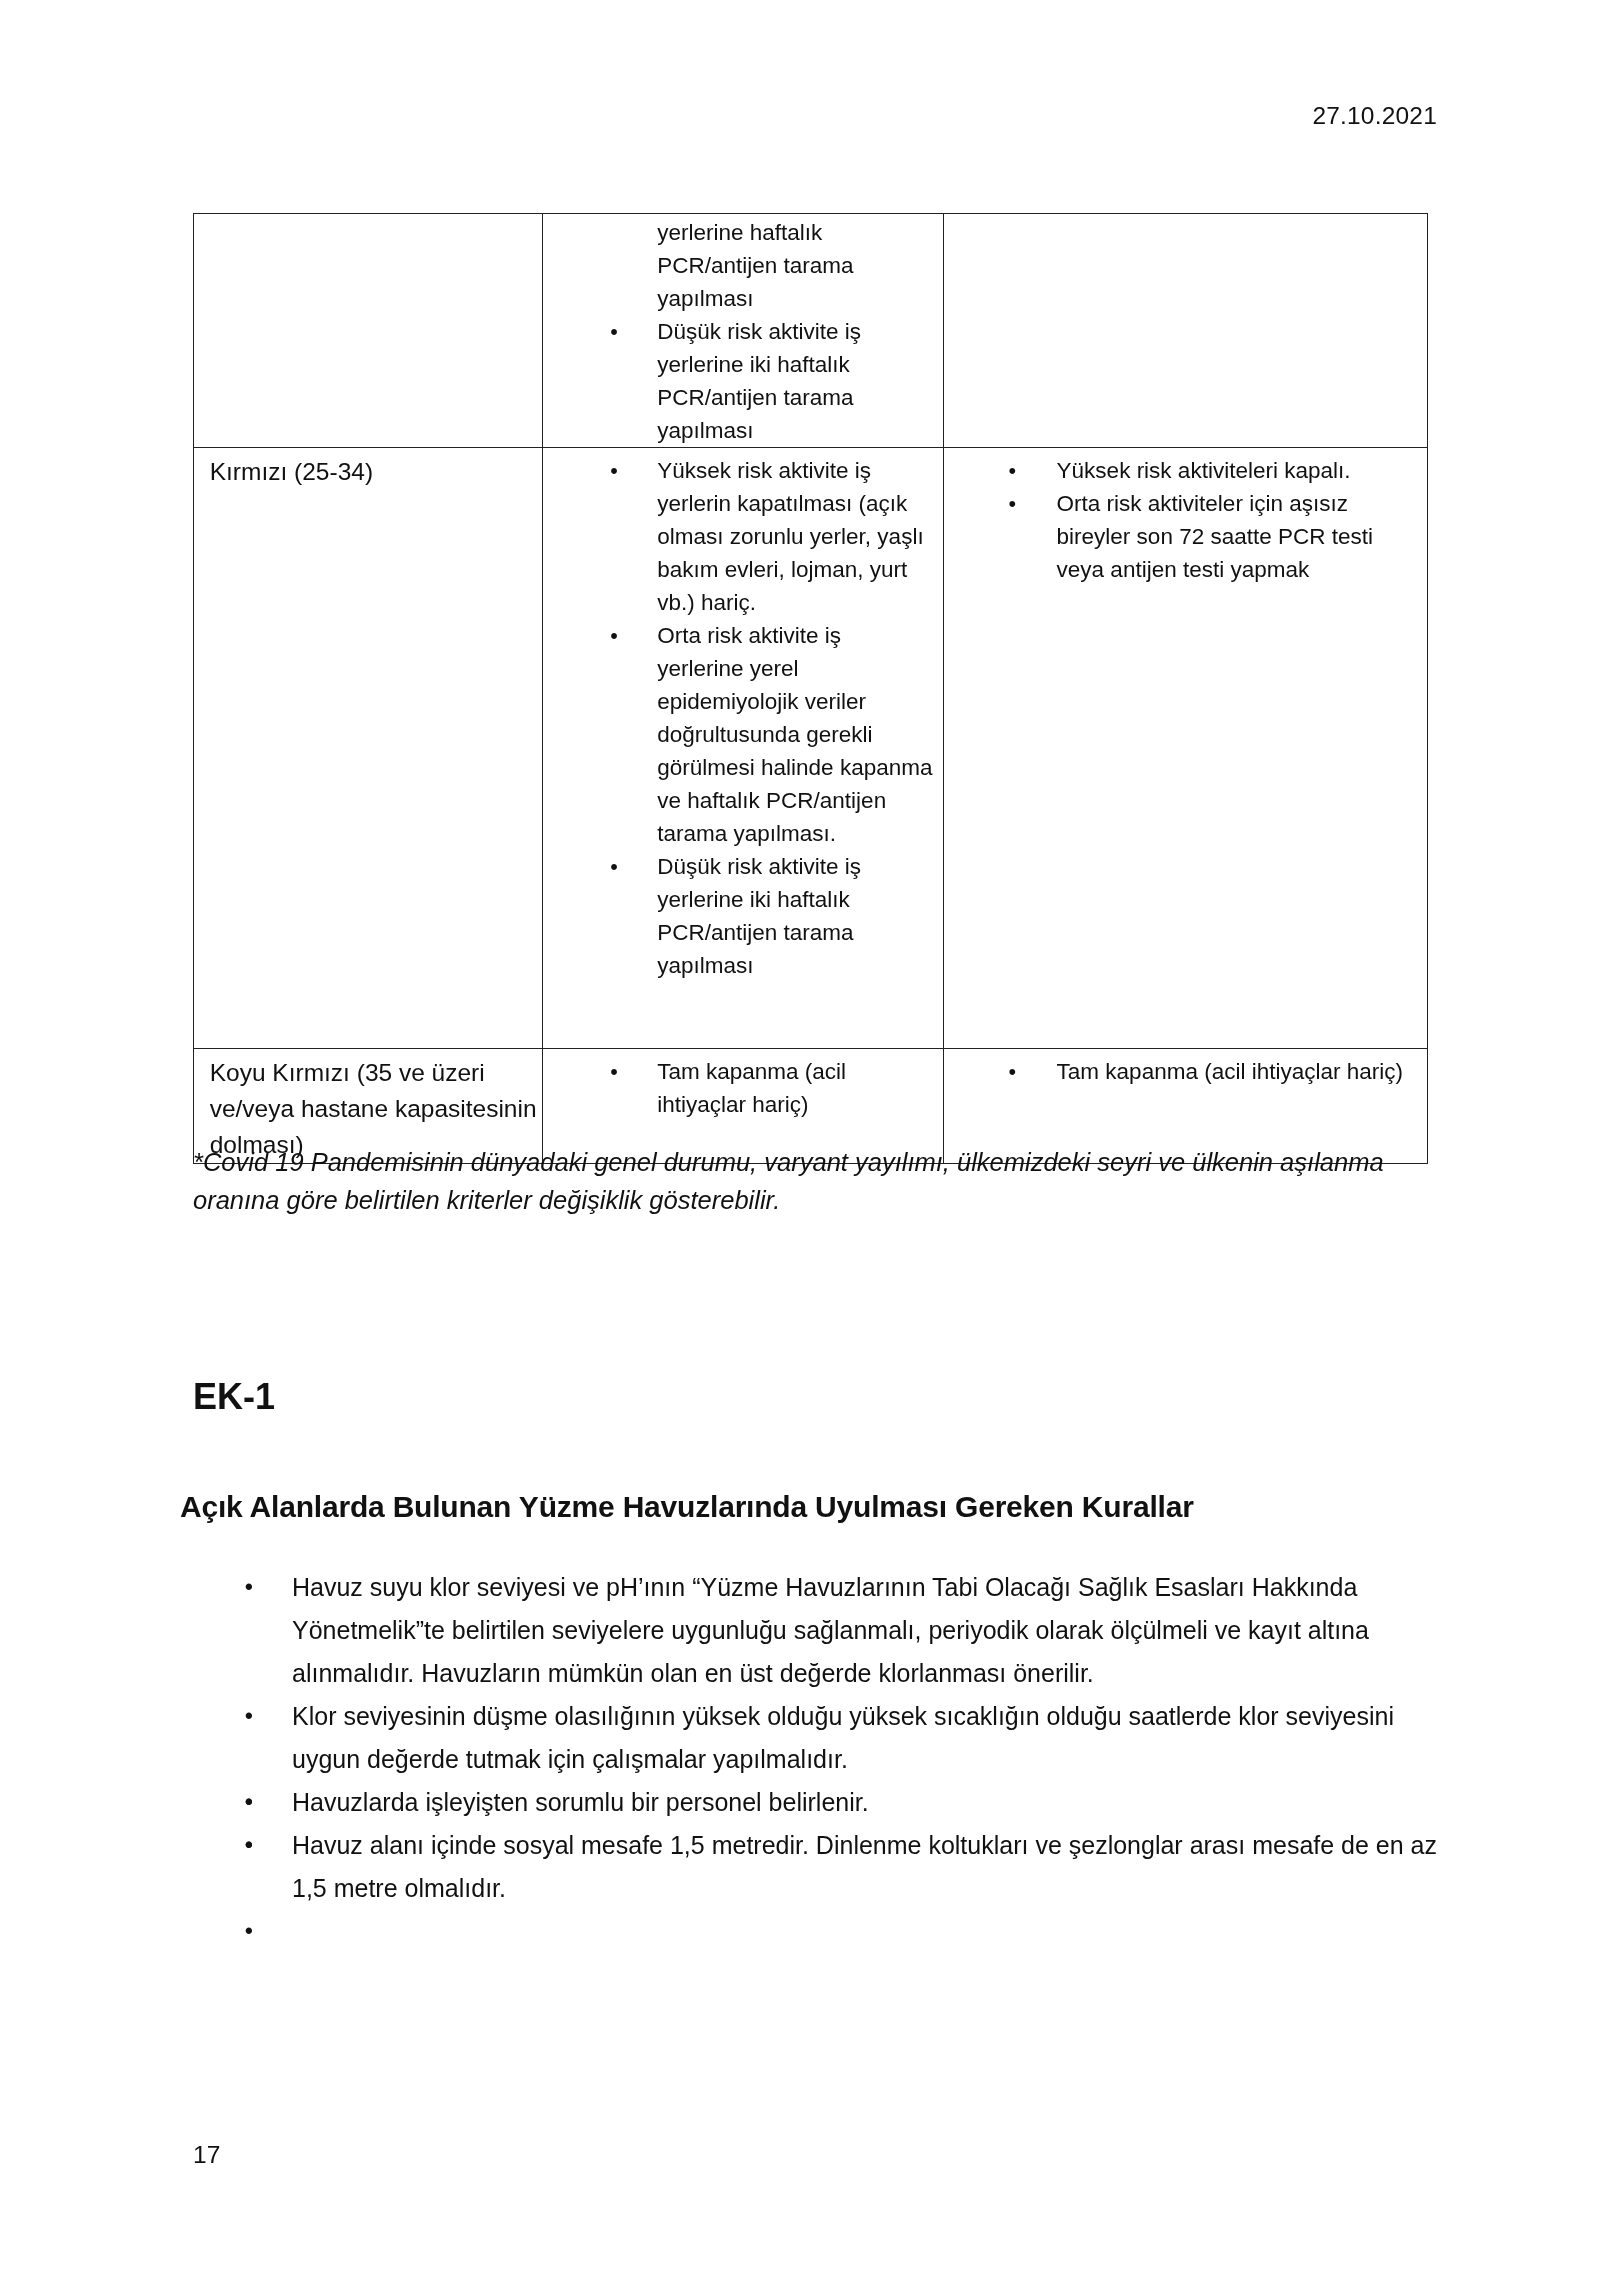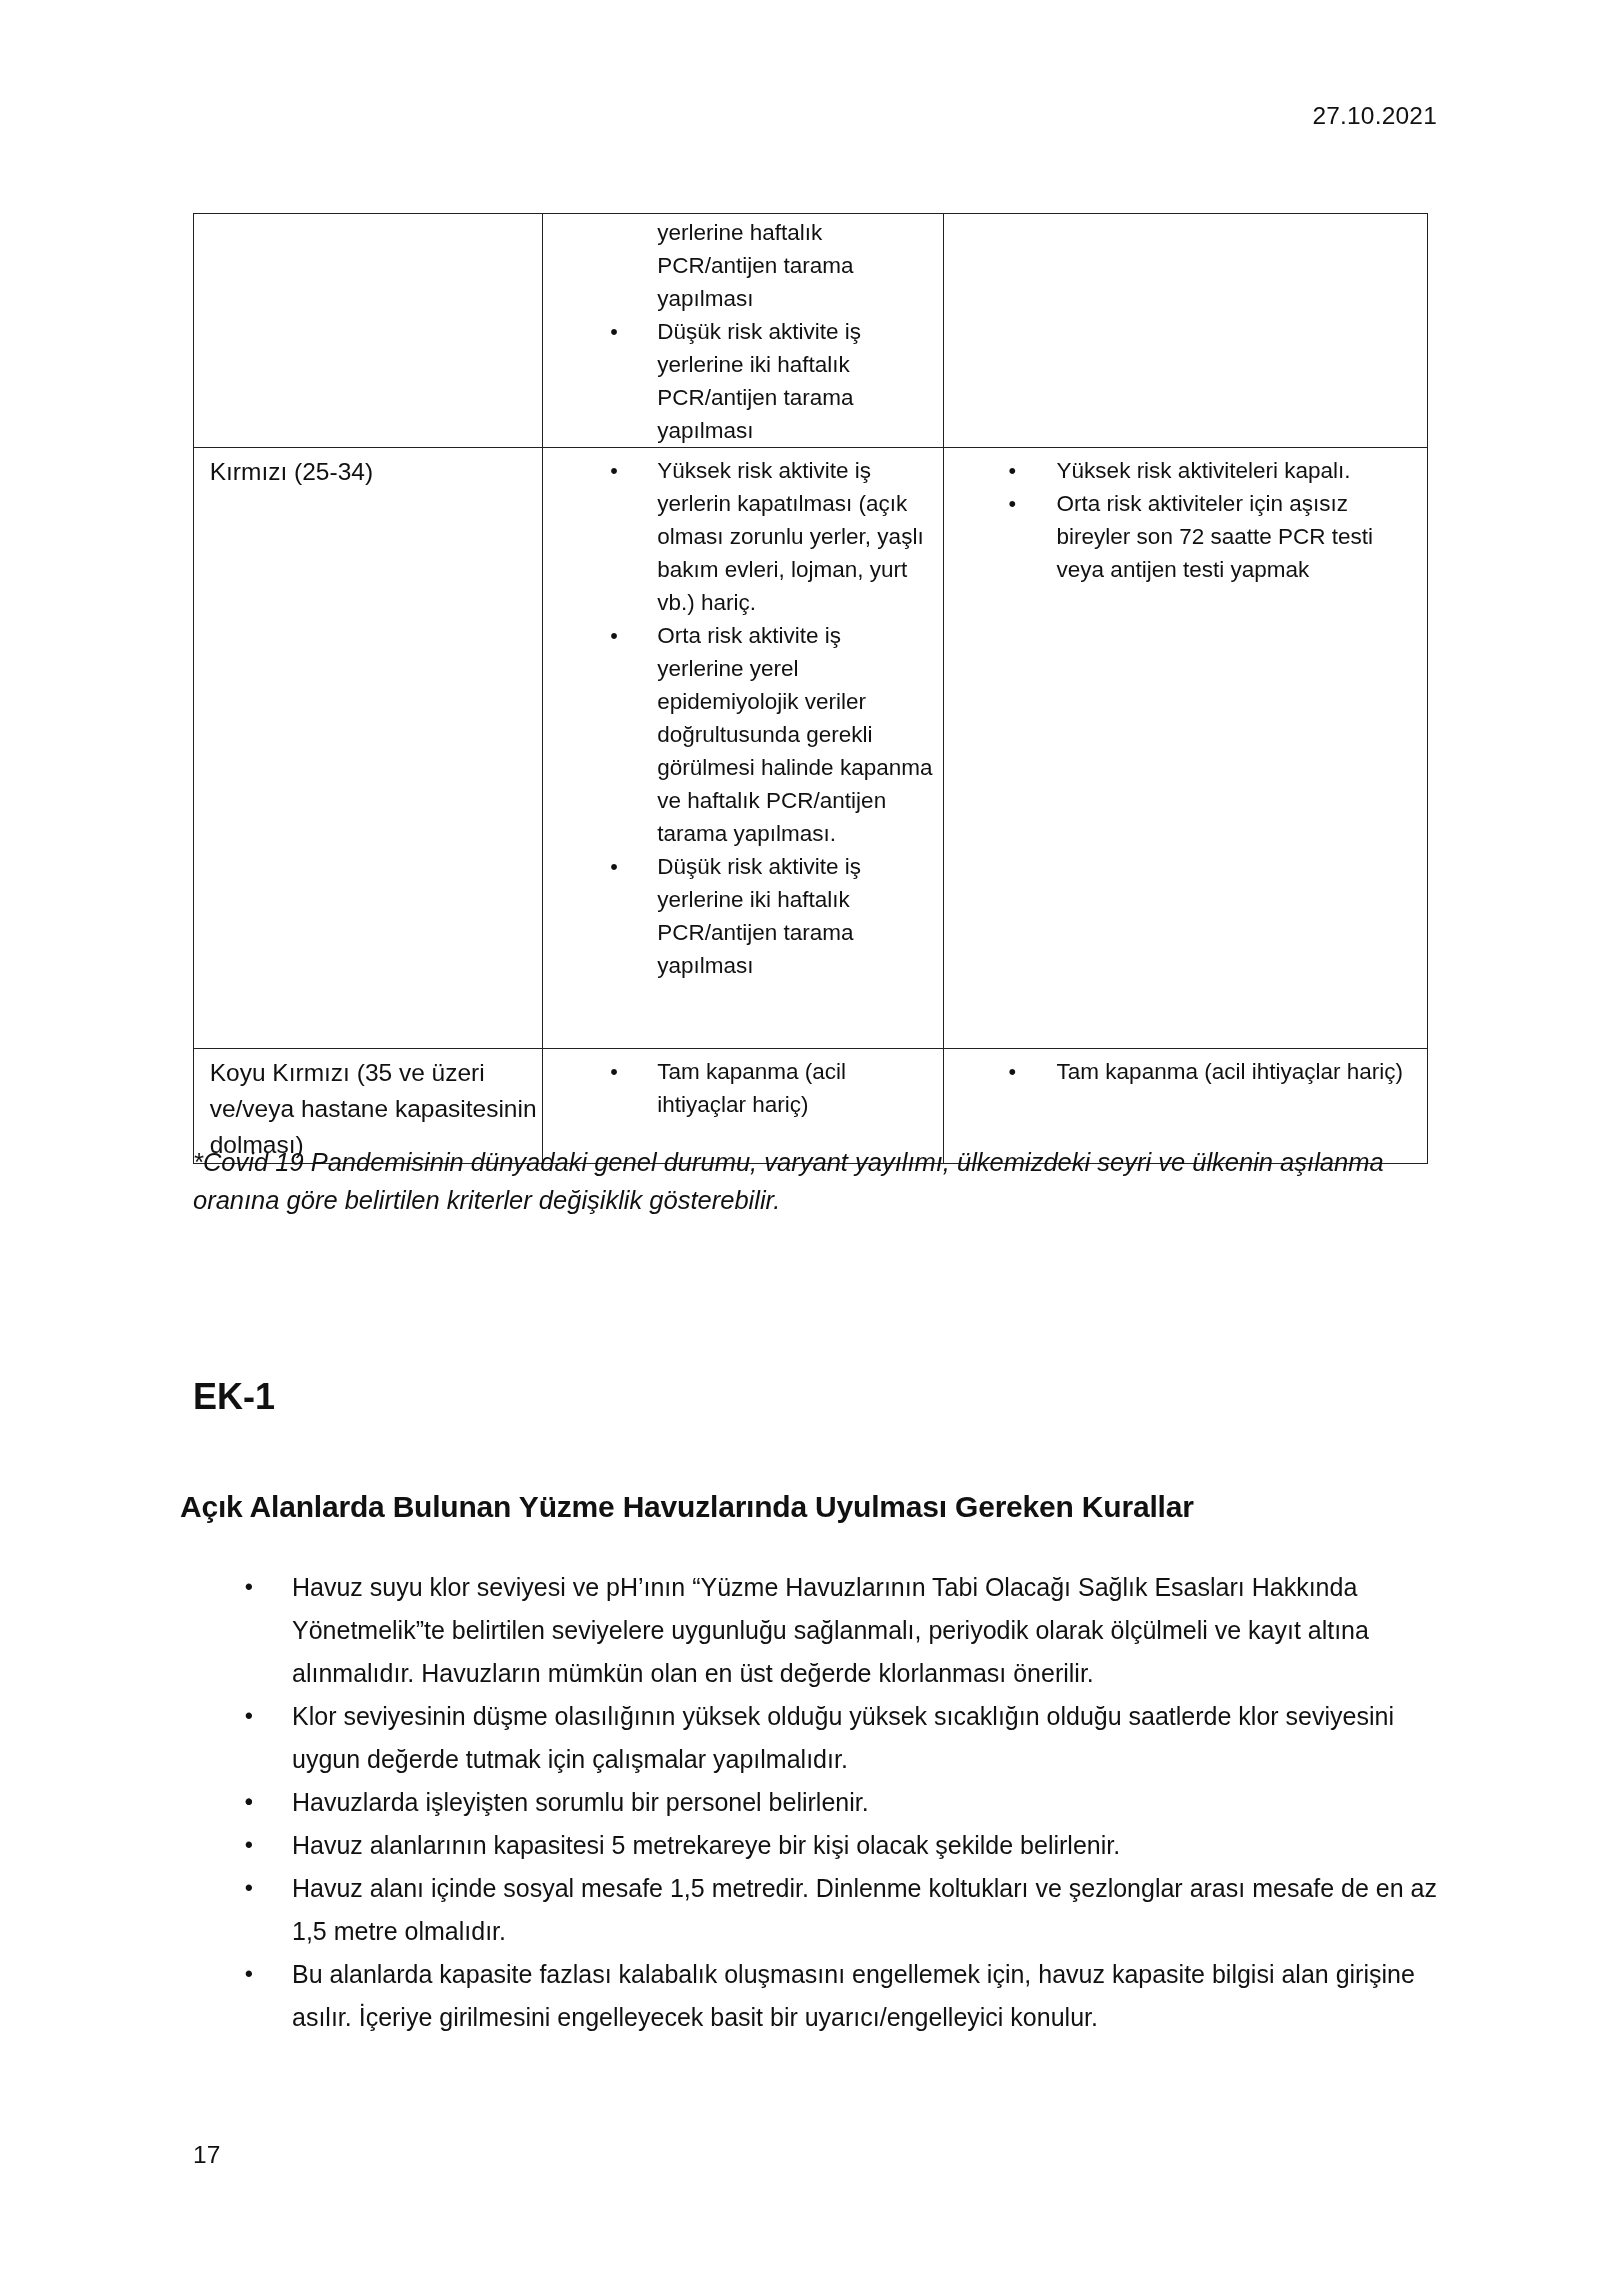--- a/index.html
+++ b/index.html
@@ -229,26 +229,24 @@
   </li>
   <li>
     <span class="bullet">•</span>
   </li>
   <li>
     <span class="bullet">•</span>
     <span>Havuzlarda işleyişten sorumlu bir personel belirlenir.</span>
   </li>
   <li>
     <span class="bullet">•</span>
-    <span>Havuz alanlarının kapasitesi 5 metrekareye bir kişi olacak şekilde belirlenir.</span>
   </li>
   <li>
     <span class="bullet">•</span>
     <span>Havuz alanı içinde sosyal mesafe 1,5 metredir. Dinlenme koltukları ve şezlonglar arası mesafe de en az 1,5 metre olmalıdır.</span>
   </li>
   <li>
     <span class="bullet">•</span>
-    <span>Bu alanlarda kapasite fazlası kalabalık oluşmasını engellemek için, havuz kapasite bilgisi alan girişine asılır. İçeriye girilmesini engelleyecek basit bir uyarıcı/engelleyici konulur.</span>
   </li>
 </ul>
 
 <div class="page-number">17</div>
 
 
 </body></html>

